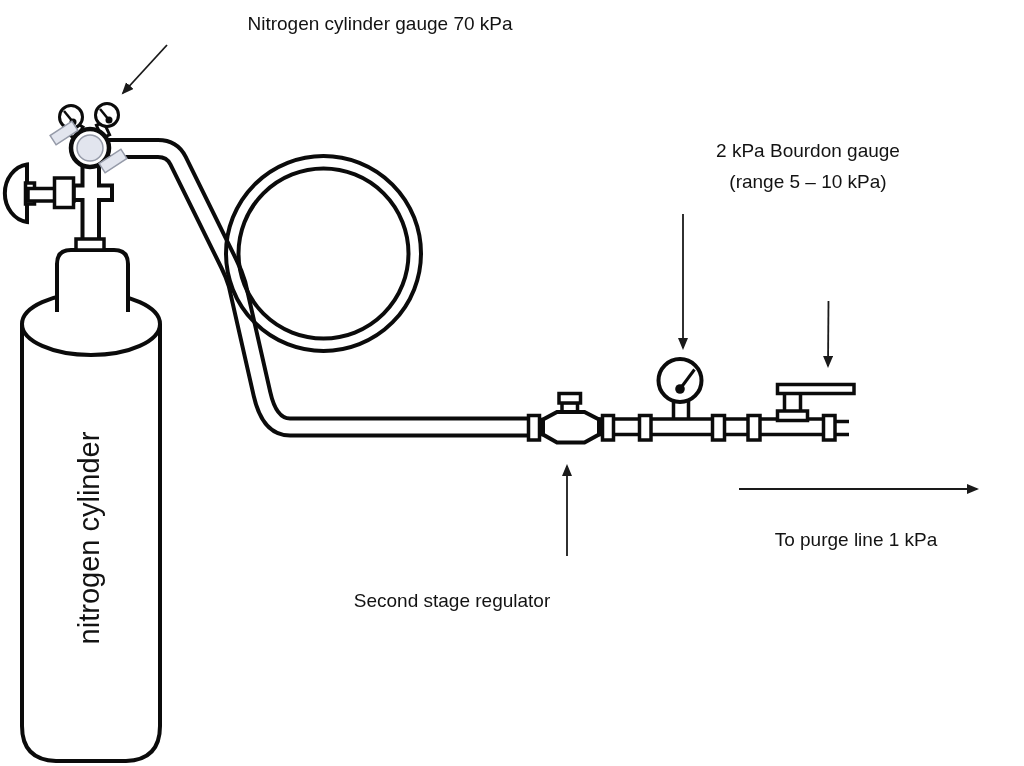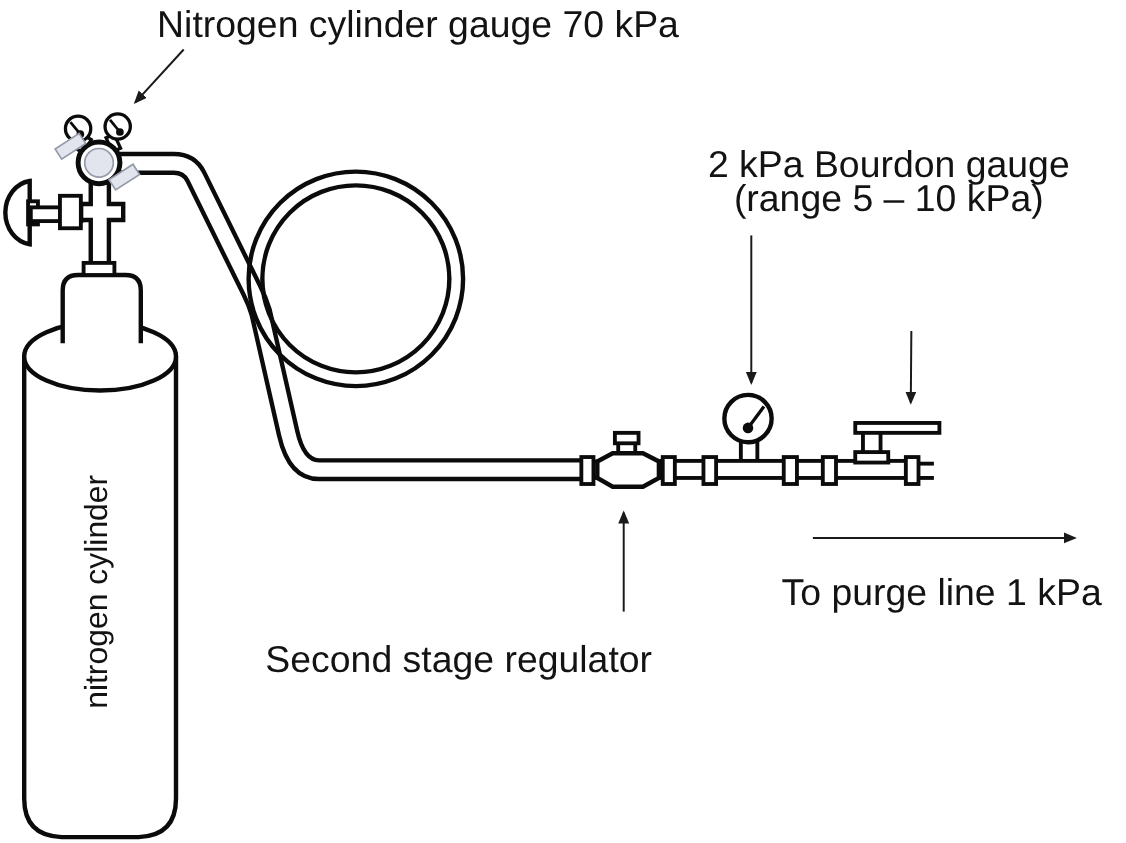--- a/index.html
+++ b/index.html
@@ -1,20 +1,20 @@
 <!DOCTYPE html>
 <html><head>
 <meta charset="utf-8">
 <style>
   html,body{margin:0;padding:0;background:#ffffff;}
   body{width:1024px;height:766px;position:relative;overflow:hidden;
        font-family:"Liberation Sans", sans-serif;color:#131313;}
   .stage{position:absolute;left:0;top:0;width:1024px;height:766px;}
   svg{position:absolute;left:0;top:0;}
-  .lbl{position:absolute;font-size:34px;line-height:31px;white-space:nowrap;
+  .lbl{position:absolute;font-size:19px;line-height:31px;white-space:nowrap;
        transform:translateX(-50%);color:#131313;}
   .lbl-rot{position:absolute;font-size:29px;white-space:nowrap;
        transform:translate(-50%,-50%) rotate(-90deg);color:#131313;}
 </style>
 </head>
 <body>
 
 <div class="stage">
 
 <svg width="1024" height="766" viewBox="0 0 1024 766">
@@ -108,17 +108,17 @@
 </svg>
 
 <div class="lbl" style="left:380px;top:8px;">Nitrogen cylinder gauge 70 kPa</div>
 
 <div class="lbl" style="left:808px;top:135px;">2 kPa Bourdon gauge</div>
 <div class="lbl" style="left:808px;top:166px;">(range 5 – 10 kPa)</div>
 
 
 <div class="lbl" style="left:856px;top:524px;">To purge line 1 kPa</div>
 
-<div class="lbl" style="left:417px;top:585px;">Second stage regulator</div>
+<div class="lbl" style="left:452px;top:585px;">Second stage regulator</div>
 
 <div class="lbl-rot" style="left:89px;top:538px;">nitrogen cylinder</div>
 
 </div>
 
 </body></html>

